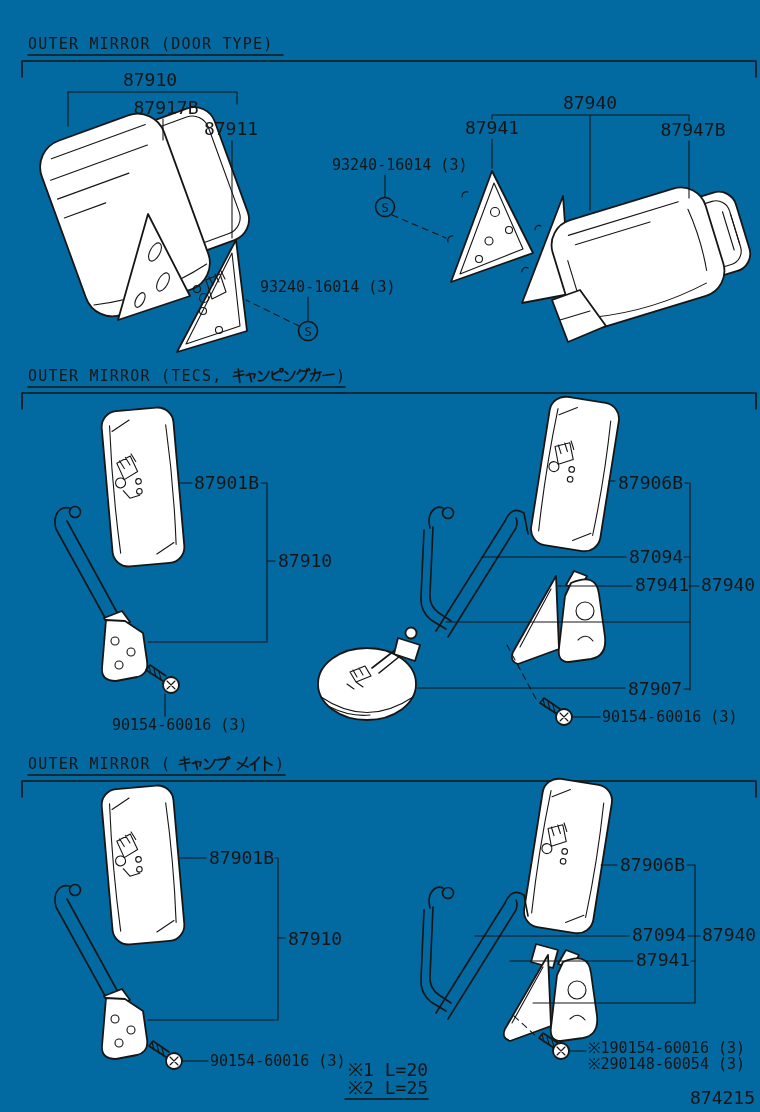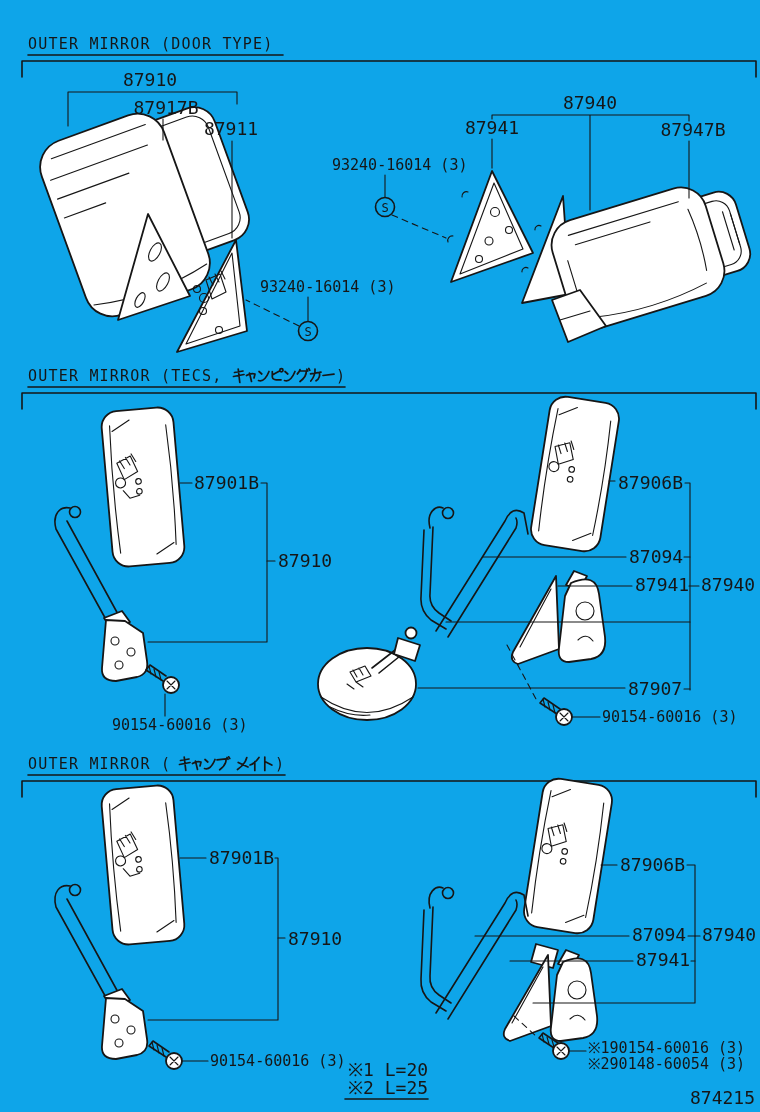--- a/index.html
+++ b/index.html
@@ -1,16 +1,16 @@
 <!DOCTYPE html>
 <html><head>
 <meta charset="utf-8">
 <style>
   html,body{margin:0;padding:0;background:#ffffff;}
-  .page{width:760px;height:1112px;background:#0ea5e9;position:relative;overflow:hidden;}
+  .page{width:760px;height:1112px;background:#0369a1;position:relative;overflow:hidden;}
   svg{display:block;}
   text{fill:#161616;font-family:"DejaVu Sans Mono",monospace;}
   .hd{font-size:15px;letter-spacing:1.2px;}
   .pn{font-size:18px;}
   .sc{font-size:15px;}
   .fc{font-size:18px;}
   .ssym{font-size:12px;}
   .ln{stroke:#161616;stroke-width:1.6;fill:none;stroke-linecap:round;stroke-linejoin:round;}
   .thin{stroke-width:1.1;}
   .fw{fill:#ffffff;stroke:#161616;stroke-width:1.8;stroke-linejoin:round;}

